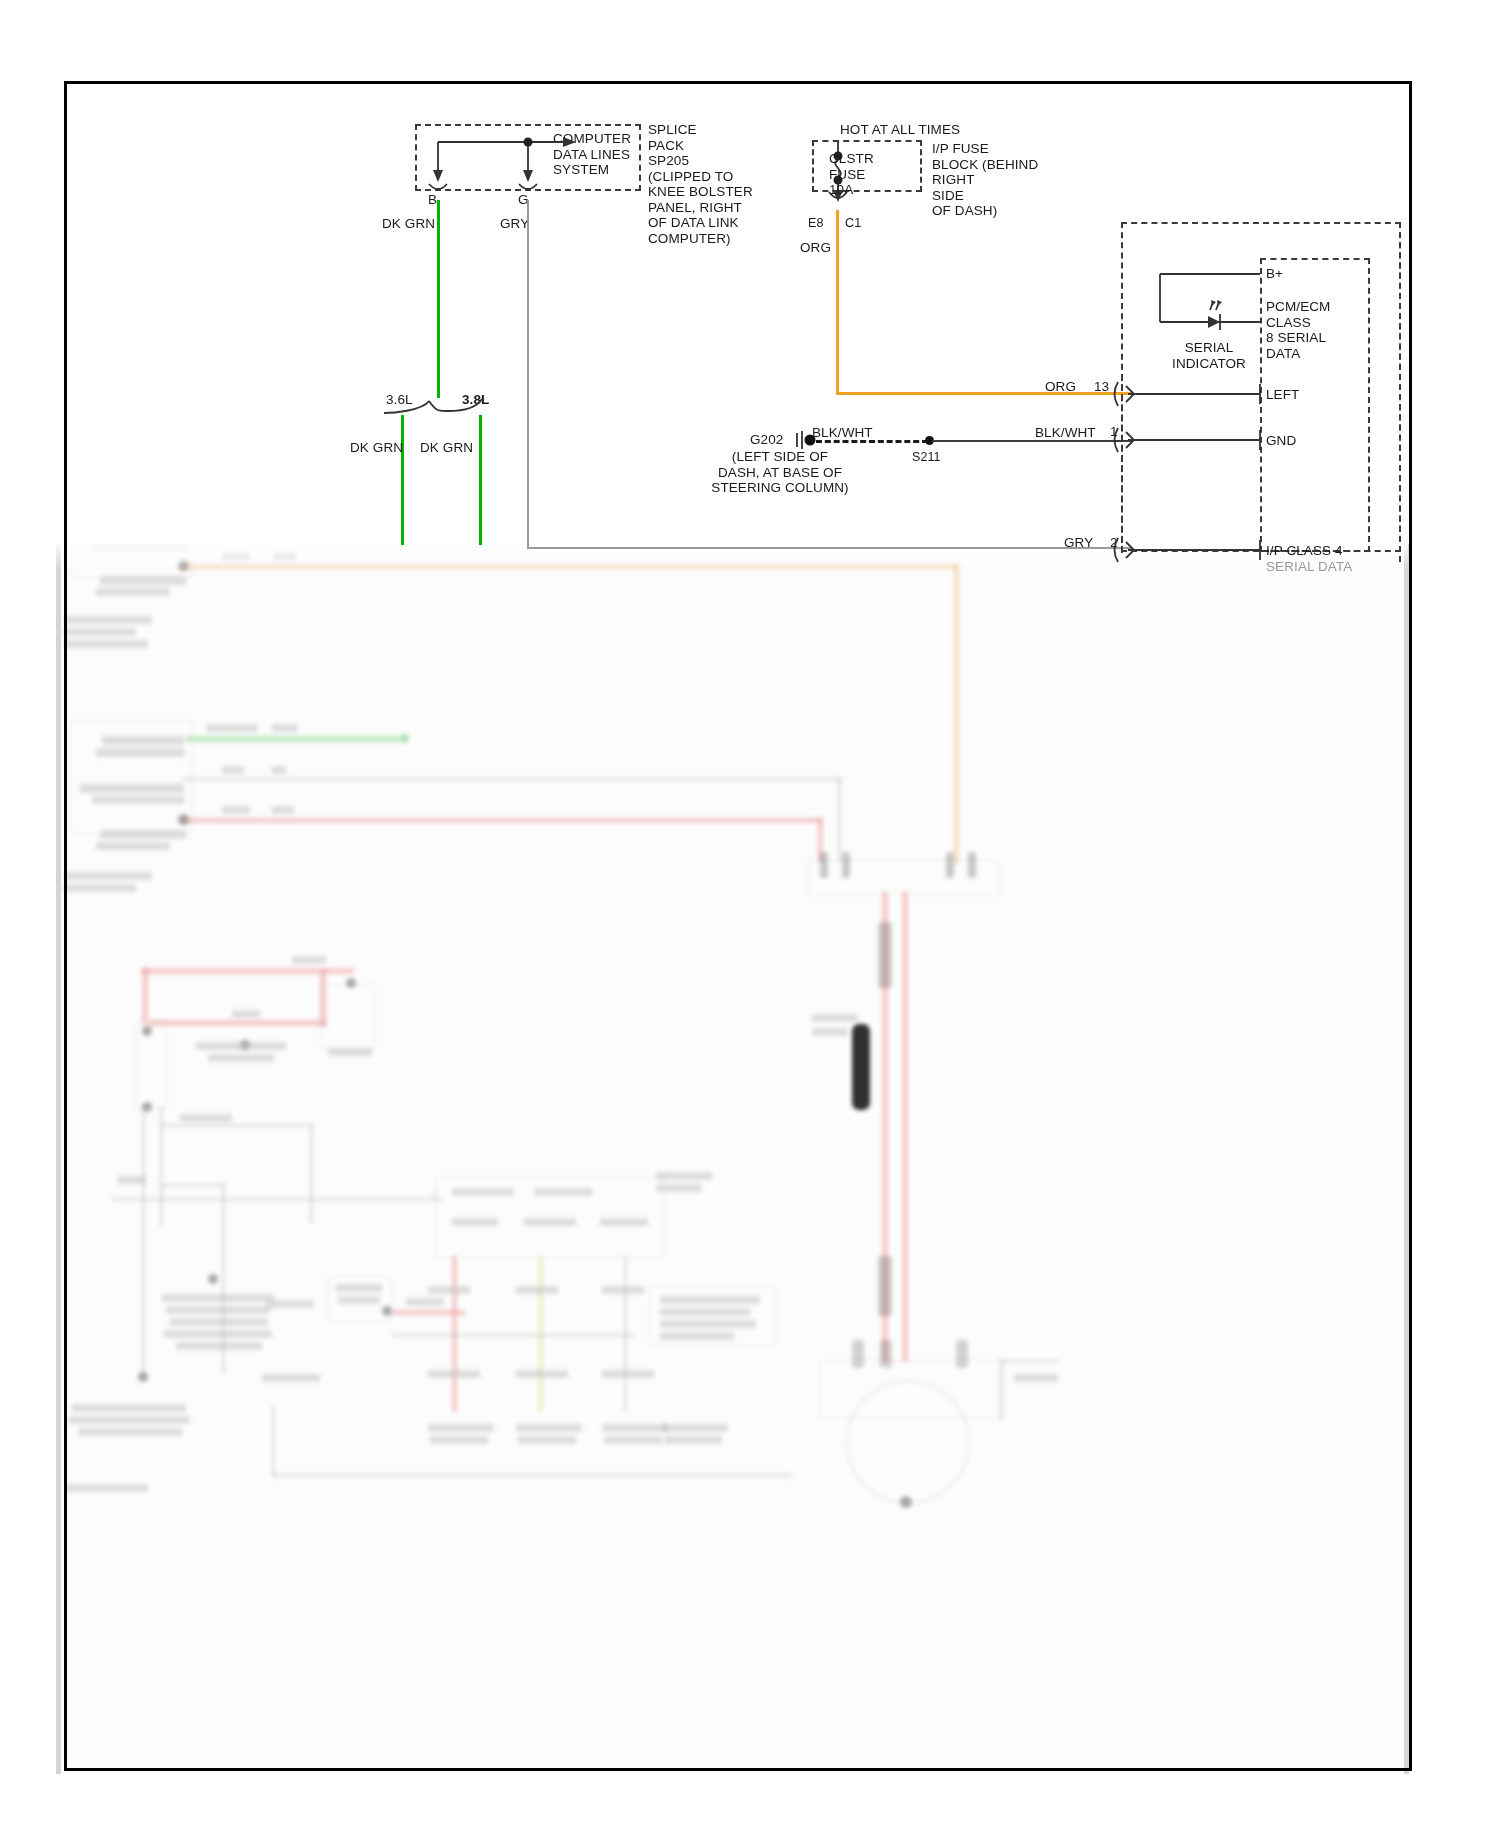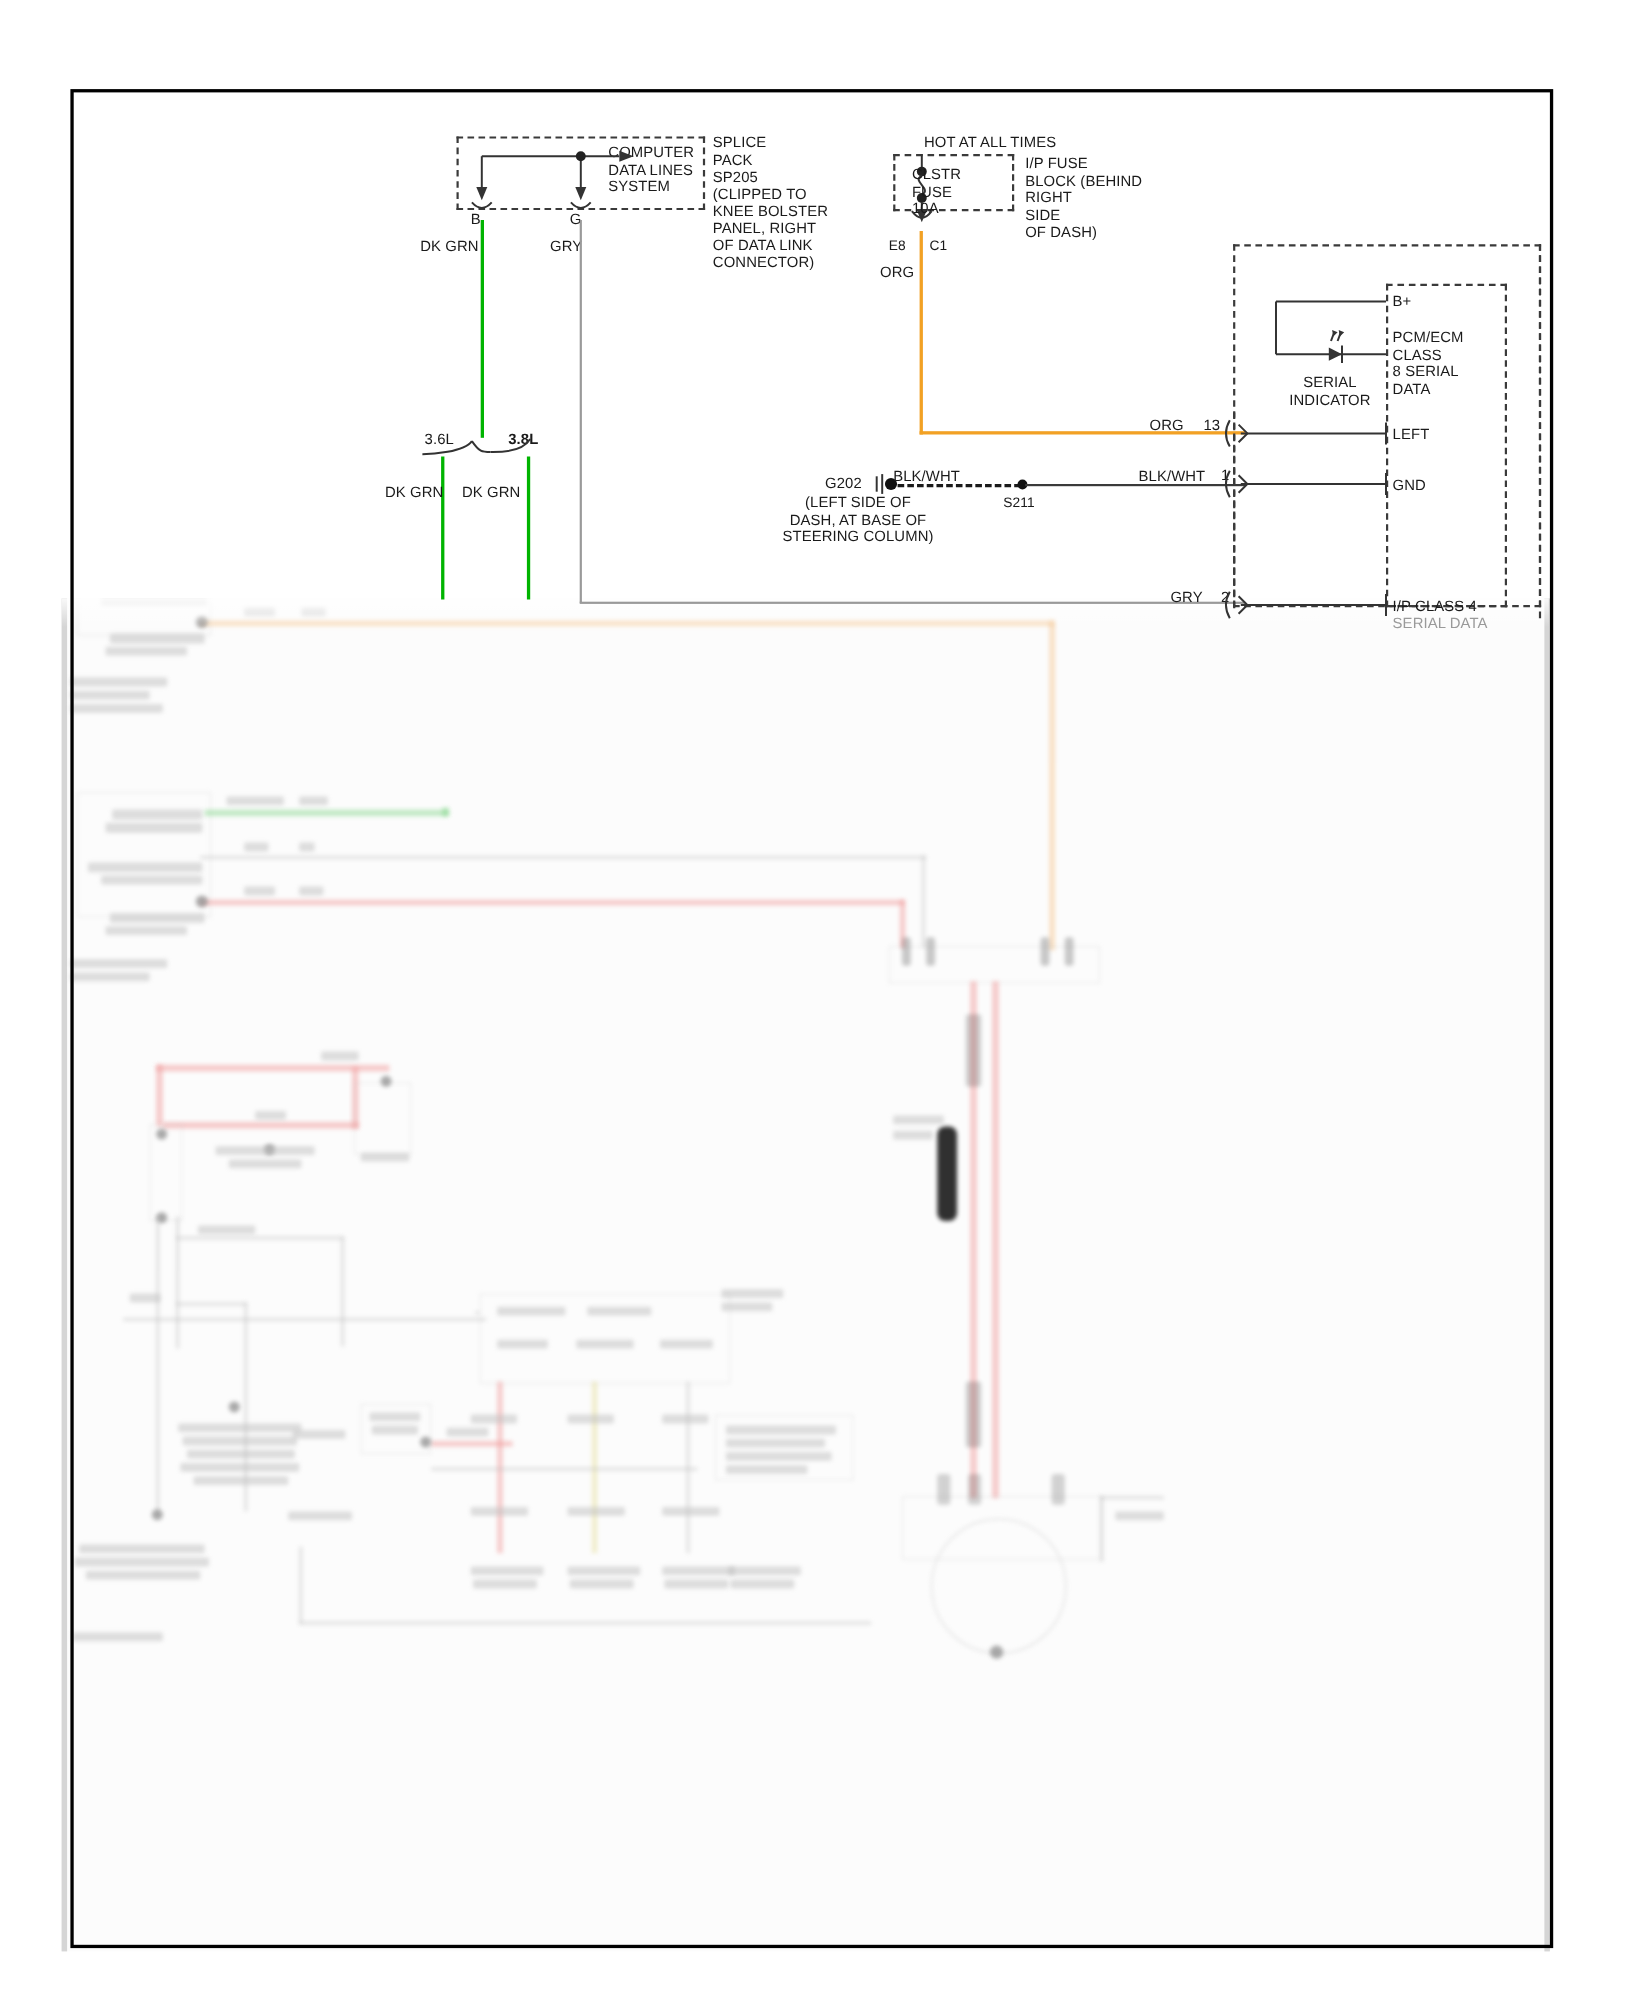--- a/index.html
+++ b/index.html
@@ -308,21 +308,21 @@
 DATA LINES
 SYSTEM</div>
 
   <div class="lbl" style="left:648px;top:122px;white-space:pre;">SPLICE
 PACK
 SP205
 (CLIPPED TO
 KNEE BOLSTER
 PANEL, RIGHT
 OF DATA LINK
-CONNECTOR)</div>
+COMPUTER)</div>
 
   <svg class="ov" style="left:415px;top:124px;" width="230" height="72">
     <polyline points="23,18 23,52"></polyline>
     <polyline points="23,18 113,18"></polyline>
     <polyline points="113,18 113,52"></polyline>
     <polyline points="113,18 148,18"></polyline>
     <polygon points="148,13 161,18 148,23"></polygon>
     <circle cx="113" cy="18" r="4.5" fill="#222" stroke="none"></circle>
     <polygon points="18,46 28,46 23,58"></polygon>
     <polygon points="108,46 118,46 113,58"></polygon>

